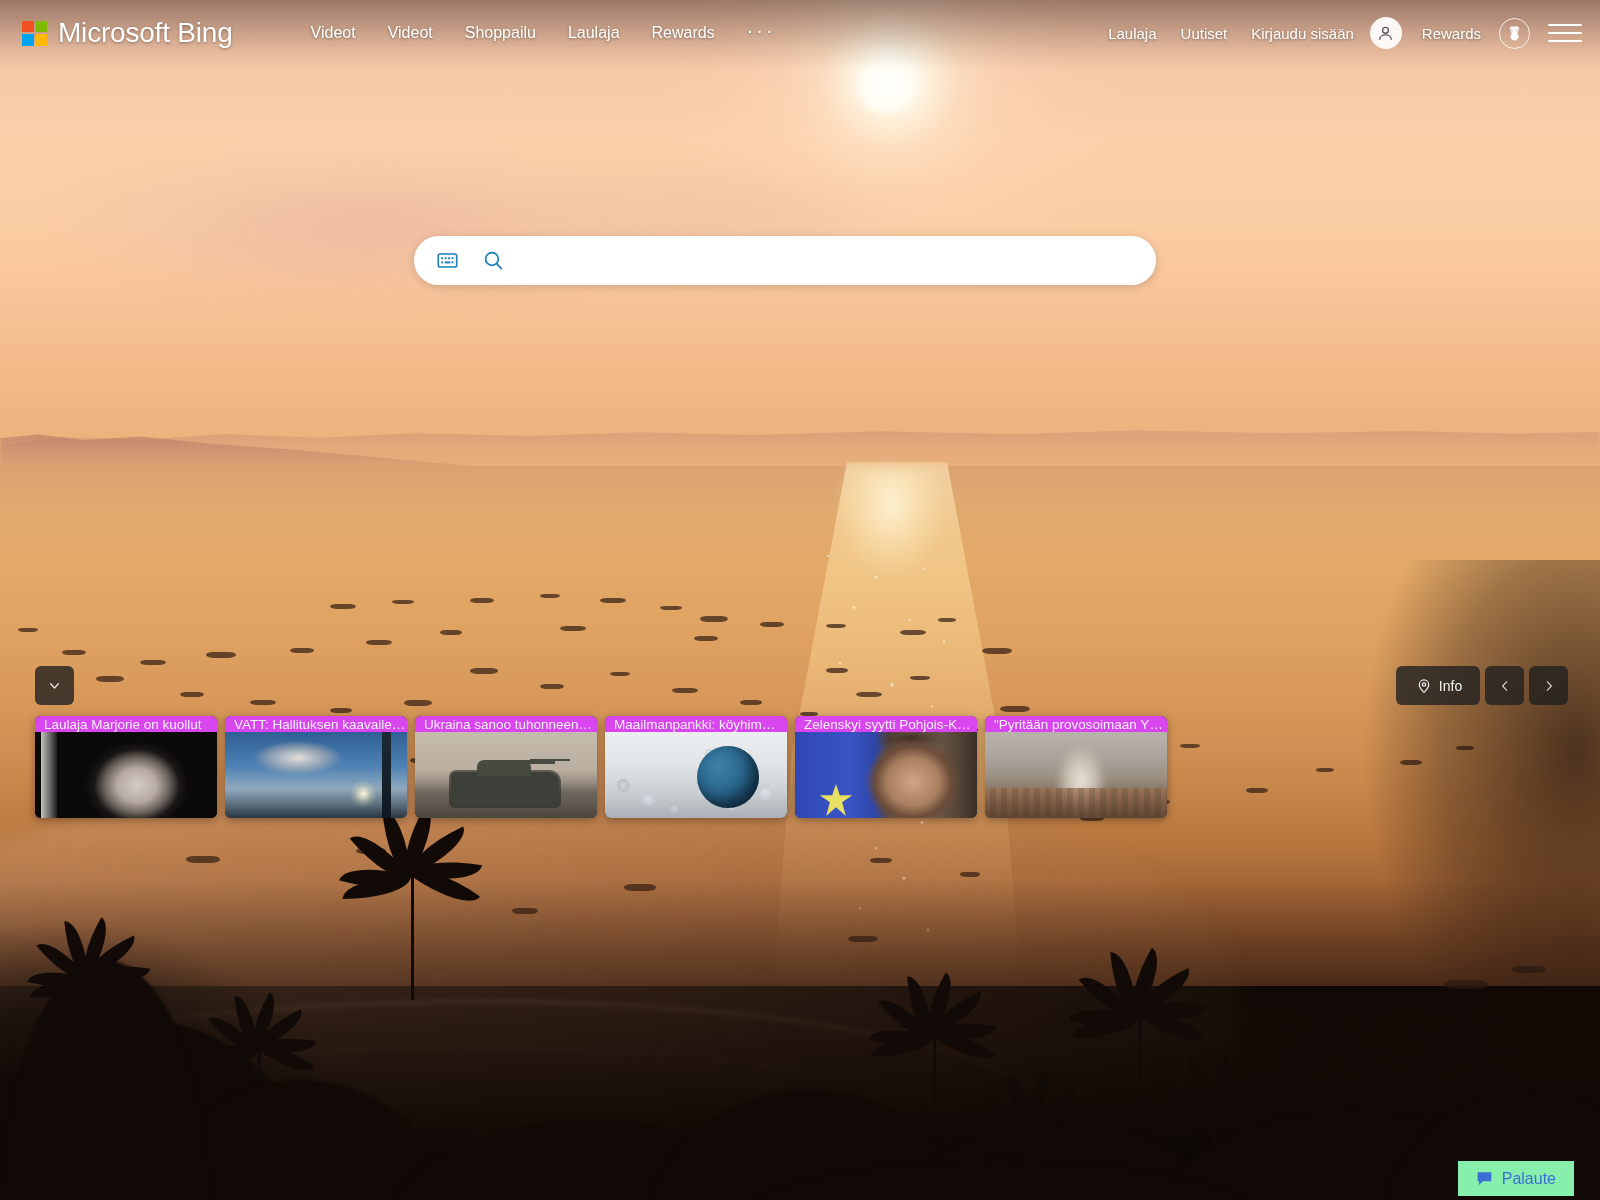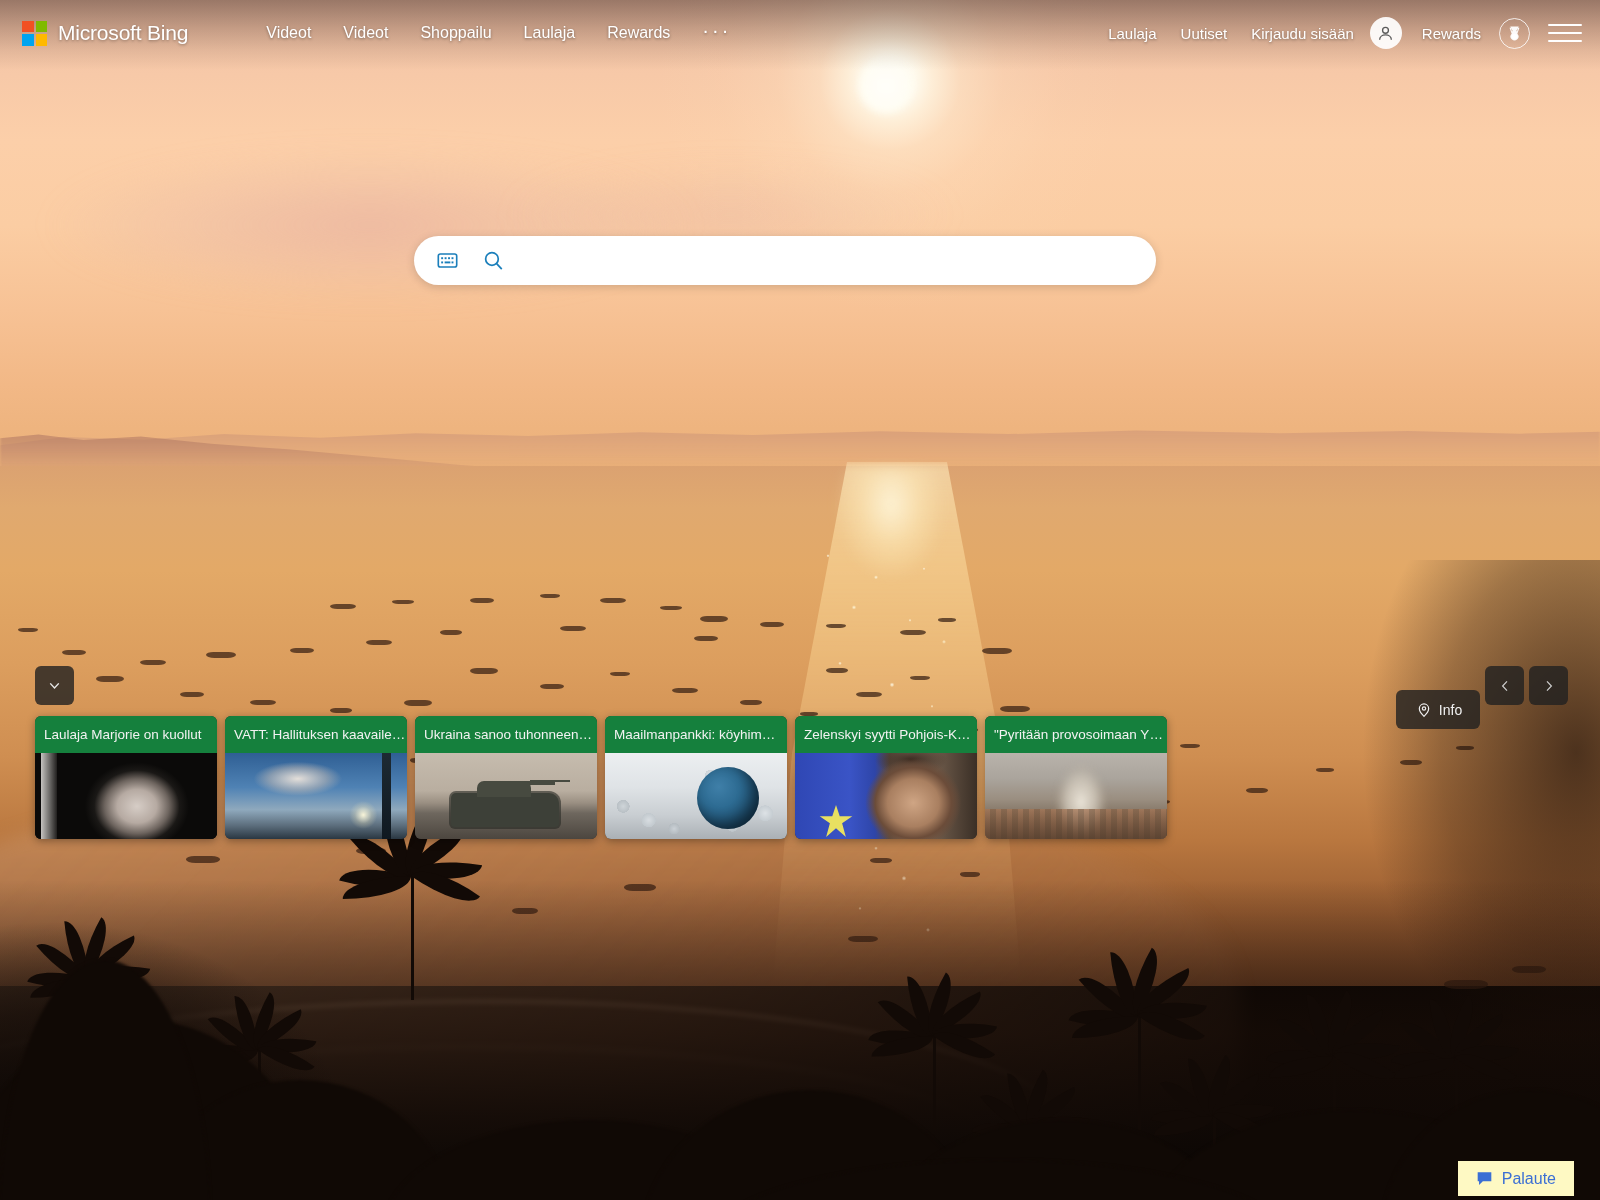--- a/index.html
+++ b/index.html
@@ -207,21 +207,21 @@
     display: flex; align-items: center; z-index: 40;
   }
   .brand { display: flex; align-items: center; margin-left: 22px; }
   .ms-logo {
     width: 25px; height: 25px;
     display: grid; grid-template-columns: 1fr 1fr; grid-template-rows: 1fr 1fr;
     gap: 2px;
   }
   .ms-logo i { display: block; }
   .brand-text {
-    color: #fff; font-size: 21px; letter-spacing: -0.2px;
+    color: #fff; font-size: 28px; letter-spacing: -0.2px;
     margin-left: 11px; font-weight: 400; white-space: nowrap;
     text-shadow: 0 1px 3px rgba(0,0,0,0.35);
   }
   #mainnav { display: flex; align-items: center; margin-left: 62px; gap: 0; }
   .nav-item {
     color: #fff; font-size: 16px; padding: 6px 16px; cursor: pointer;
     white-space: nowrap; text-shadow: 0 1px 3px rgba(0,0,0,0.4);
   }
   .nav-item.dots { font-size: 20px; letter-spacing: 3px; padding-top: 0; }
   #rightnav { margin-left: auto; display: flex; align-items: center; margin-right: 18px; gap: 0; }
@@ -271,24 +271,24 @@
   #newsstrip {
     position: absolute; left: 35px; top: 716px; z-index: 30;
     display: flex; gap: 8px;
   }
   .news-card {
     width: 182px; border-radius: 6px; overflow: hidden; cursor: pointer;
     background: #2b2b2b;
     box-shadow: 0 2px 8px rgba(0,0,0,0.35);
   }
   .news-title {
-    height: 37px; display: flex; align-items: center;
+    height: 16px; display: flex; align-items: center;
     padding: 0 9px;
     color: #f2f2f2; font-size: 13.5px;
-    background: #15803d;
+    background: #d946ef;
     white-space: nowrap; overflow: hidden;
   }
   .news-thumb { width: 182px; height: 86px; position: relative; overflow: hidden; }
 
   
   .t-marjorie {
     background: radial-gradient(ellipse 52px 44px at 56% 62%, #d6cdc6 0%, #b6aaa2 38%, #6d645e 62%, #1a1816 82%, #0b0a09 100%),
                 linear-gradient(120deg,#141312 0%,#0a0909 100%);
   }
   .t-marjorie::before {
@@ -402,26 +402,26 @@
     display: flex; align-items: center; justify-content: center;
     cursor: pointer; font-size: 14px;
   }
   #collapse-btn {
     position: absolute; left: 35px; top: 666px; width: 39px; height: 39px; z-index: 32;
   }
   #infobar {
     position: absolute; right: 32px; top: 666px; z-index: 32;
     display: flex; gap: 5px;
   }
-  #info-btn { width: 84px; height: 39px; gap: 7px; padding-left: 2px; margin-top: 24px; }
+  #info-btn { width: 84px; height: 39px; gap: 7px; padding-left: 2px; }
   .arrow-btn { width: 39px; height: 39px; }
 
   #feedback-btn {
     position: absolute; right: 26px; bottom: 4px; z-index: 40;
-    background: #fef9c3;
+    background: #86efac;
     color: #3b6fd4; font-size: 16px;
     height: 35px; padding: 0 18px;
     display: flex; align-items: center; gap: 9px;
     cursor: pointer;
   }
 </style>
 </head>
 <body>
 
 <div id="scene">

